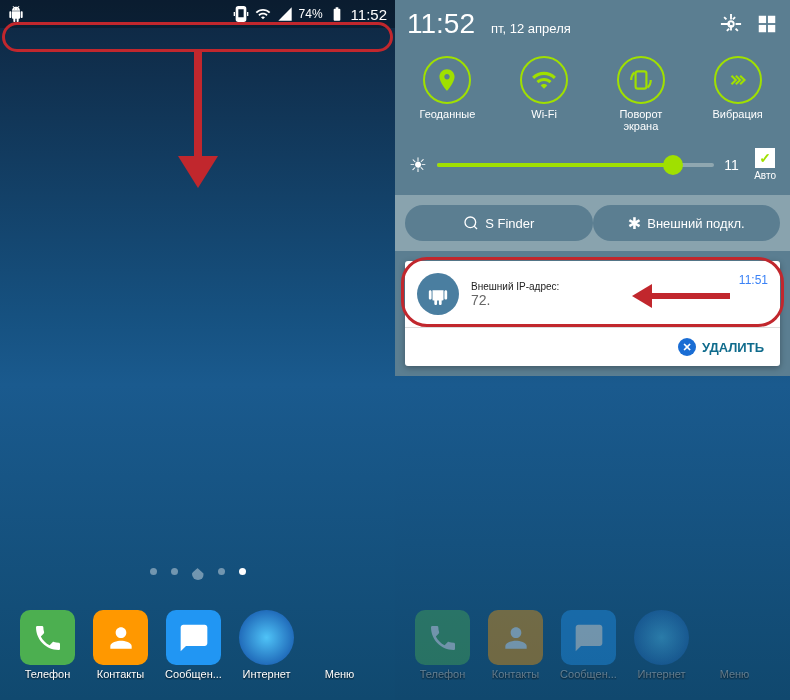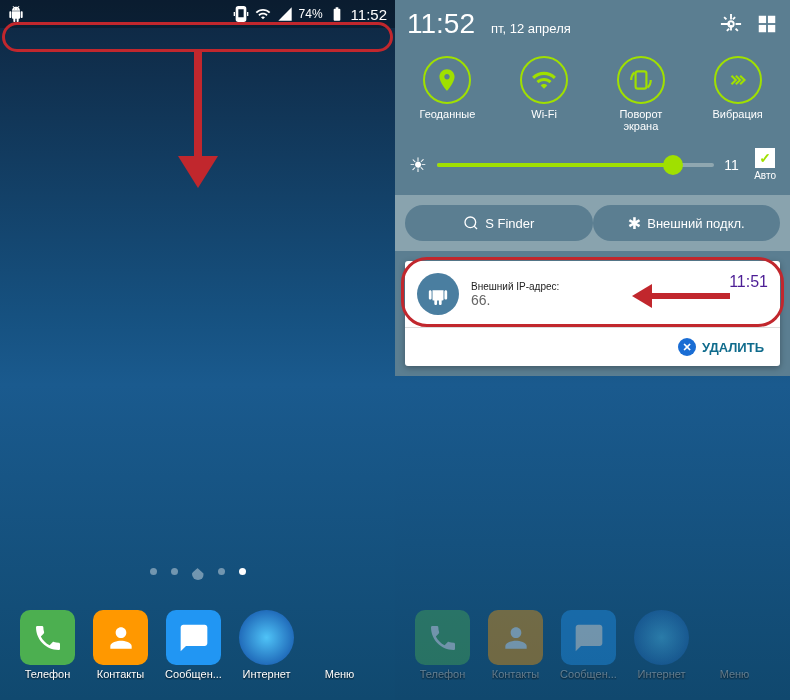--- a/index.html
+++ b/index.html
@@ -112,21 +112,21 @@
     .notif-main {
       display: flex; align-items: center; padding: 12px; gap: 12px;
     }
     .notif-app-icon {
       width: 42px; height: 42px; border-radius: 50%; background: #4a7ea0;
       display: flex; align-items: center; justify-content: center; color: #fff; flex-shrink: 0;
     }
     .notif-text { flex: 1; }
     .notif-title { font-size: 10px; color: #222; }
     .notif-subtitle { font-size: 14px; color: #666; }
-    .notif-time-small { font-size: 16px; color: #4c1d95; align-self: flex-start; }
+    .notif-time-small { font-size: 12px; color: #3b82f6; align-self: flex-start; }
     .notif-highlight {
       position: absolute; top: -4px; left: -4px; right: -4px; height: 70px;
       border: 3px solid #c1272d; border-radius: 26px; pointer-events: none;
     }
     .notif-left-arrow {
       position: absolute; top: 32px; right: 50px; width: 80px; height: 6px; background: #c1272d;
     }
     .notif-left-arrow::before {
       content: ''; position: absolute; left: -18px; top: 50%; transform: translateY(-50%);
       border: 12px solid transparent; border-right: 20px solid #c1272d; border-left: 0;
@@ -336,21 +336,21 @@
       <div class="notif-highlight"></div>
       <div class="notif-left-arrow"></div>
       <div class="notif-main">
         <div class="notif-app-icon">
           <svg viewBox="0 0 24 24" fill="#fff" style="width:22px;height:22px">
               <path d="M6 18c0 .55.45 1 1 1h1v3.5c0 .83.67 1.5 1.5 1.5s1.5-.67 1.5-1.5V19h2v3.5c0 .83.67 1.5 1.5 1.5s1.5-.67 1.5-1.5V19h1c.55 0 1-.45 1-1V8H6v10zM3.5 8C2.67 8 2 8.67 2 9.5v7c0 .83.67 1.5 1.5 1.5S5 17.33 5 16.5v-7C5 8.67 4.33 8 3.5 8zm17 0c-.83 0-1.5.67-1.5 1.5v7c0 .83.67 1.5 1.5 1.5s1.5-.67 1.5-1.5v-7c0-.83-.67-1.5-1.5-1.5z"></path>
             </svg>
         </div>
         <div class="notif-text">
           <div class="notif-title">Внешний IP-адрес:</div>
-          <div class="notif-subtitle">66.</div>
+          <div class="notif-subtitle">72.</div>
         </div>
         <span class="notif-time-small">11:51</span>
       </div>
       <div class="notif-actions">
         <div class="notif-action">
           <span class="notif-action-icon blue-circle">✕</span>
           <span>УДАЛИТЬ</span>
         </div>
       </div>
     </div>

